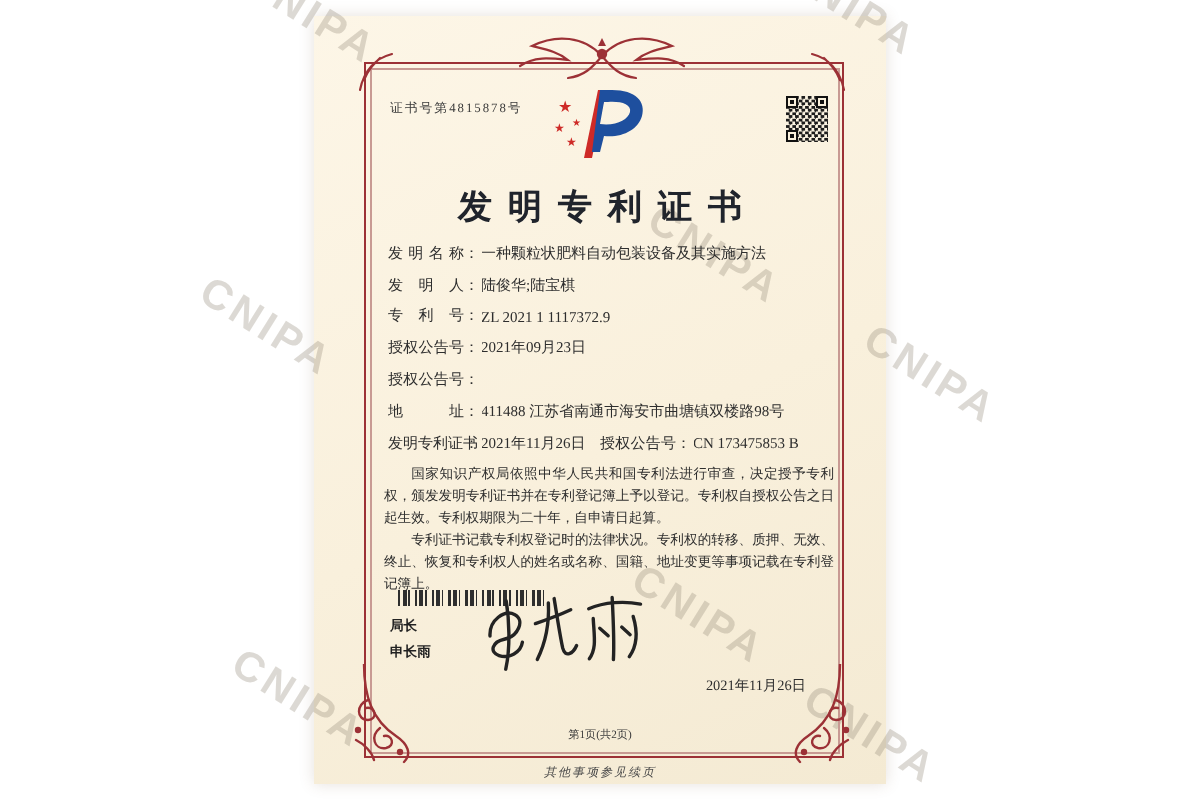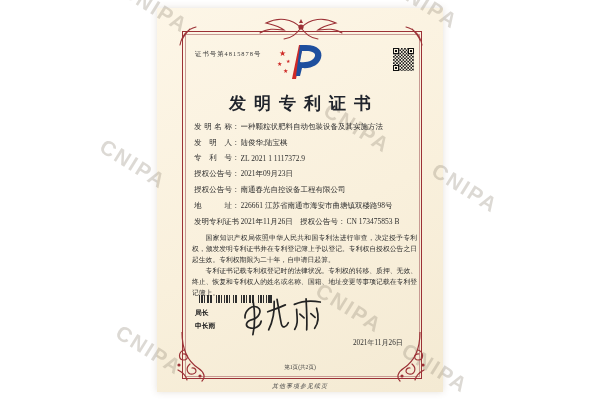--- a/index.html
+++ b/index.html
@@ -174,26 +174,25 @@
         <span class="val">ZL 2021 1 1117372.9</span>
       </div>
       <div class="frow">
         <span class="lbl">授权公告号</span>
           <span class="colon">：</span>
         <span class="val">2021年09月23日</span>
       </div>
       <div class="frow">
         <span class="lbl">授权公告号</span>
           <span class="colon">：</span>
-        <span class="val">南通春光自控设备工程有限公司</span>
       </div>
       <div class="frow">
         <span class="lbl">地址</span>
           <span class="colon">：</span>
-        <span class="val">226661 江苏省南通市海安市曲塘镇双楼路98号</span>
+        <span class="val">411488 江苏省南通市海安市曲塘镇双楼路98号</span>
       </div>
       <div class="frow">
         <span class="lbl">发明专利证书</span>
           <span class="colon">：</span>
         <span class="val">2021年11月26日</span>
         <span class="grant-right">
           <span class="lbl">授权公告号</span>
             <span class="colon">：</span>
           <span class="val">CN 173475853 B</span>
         </span>

